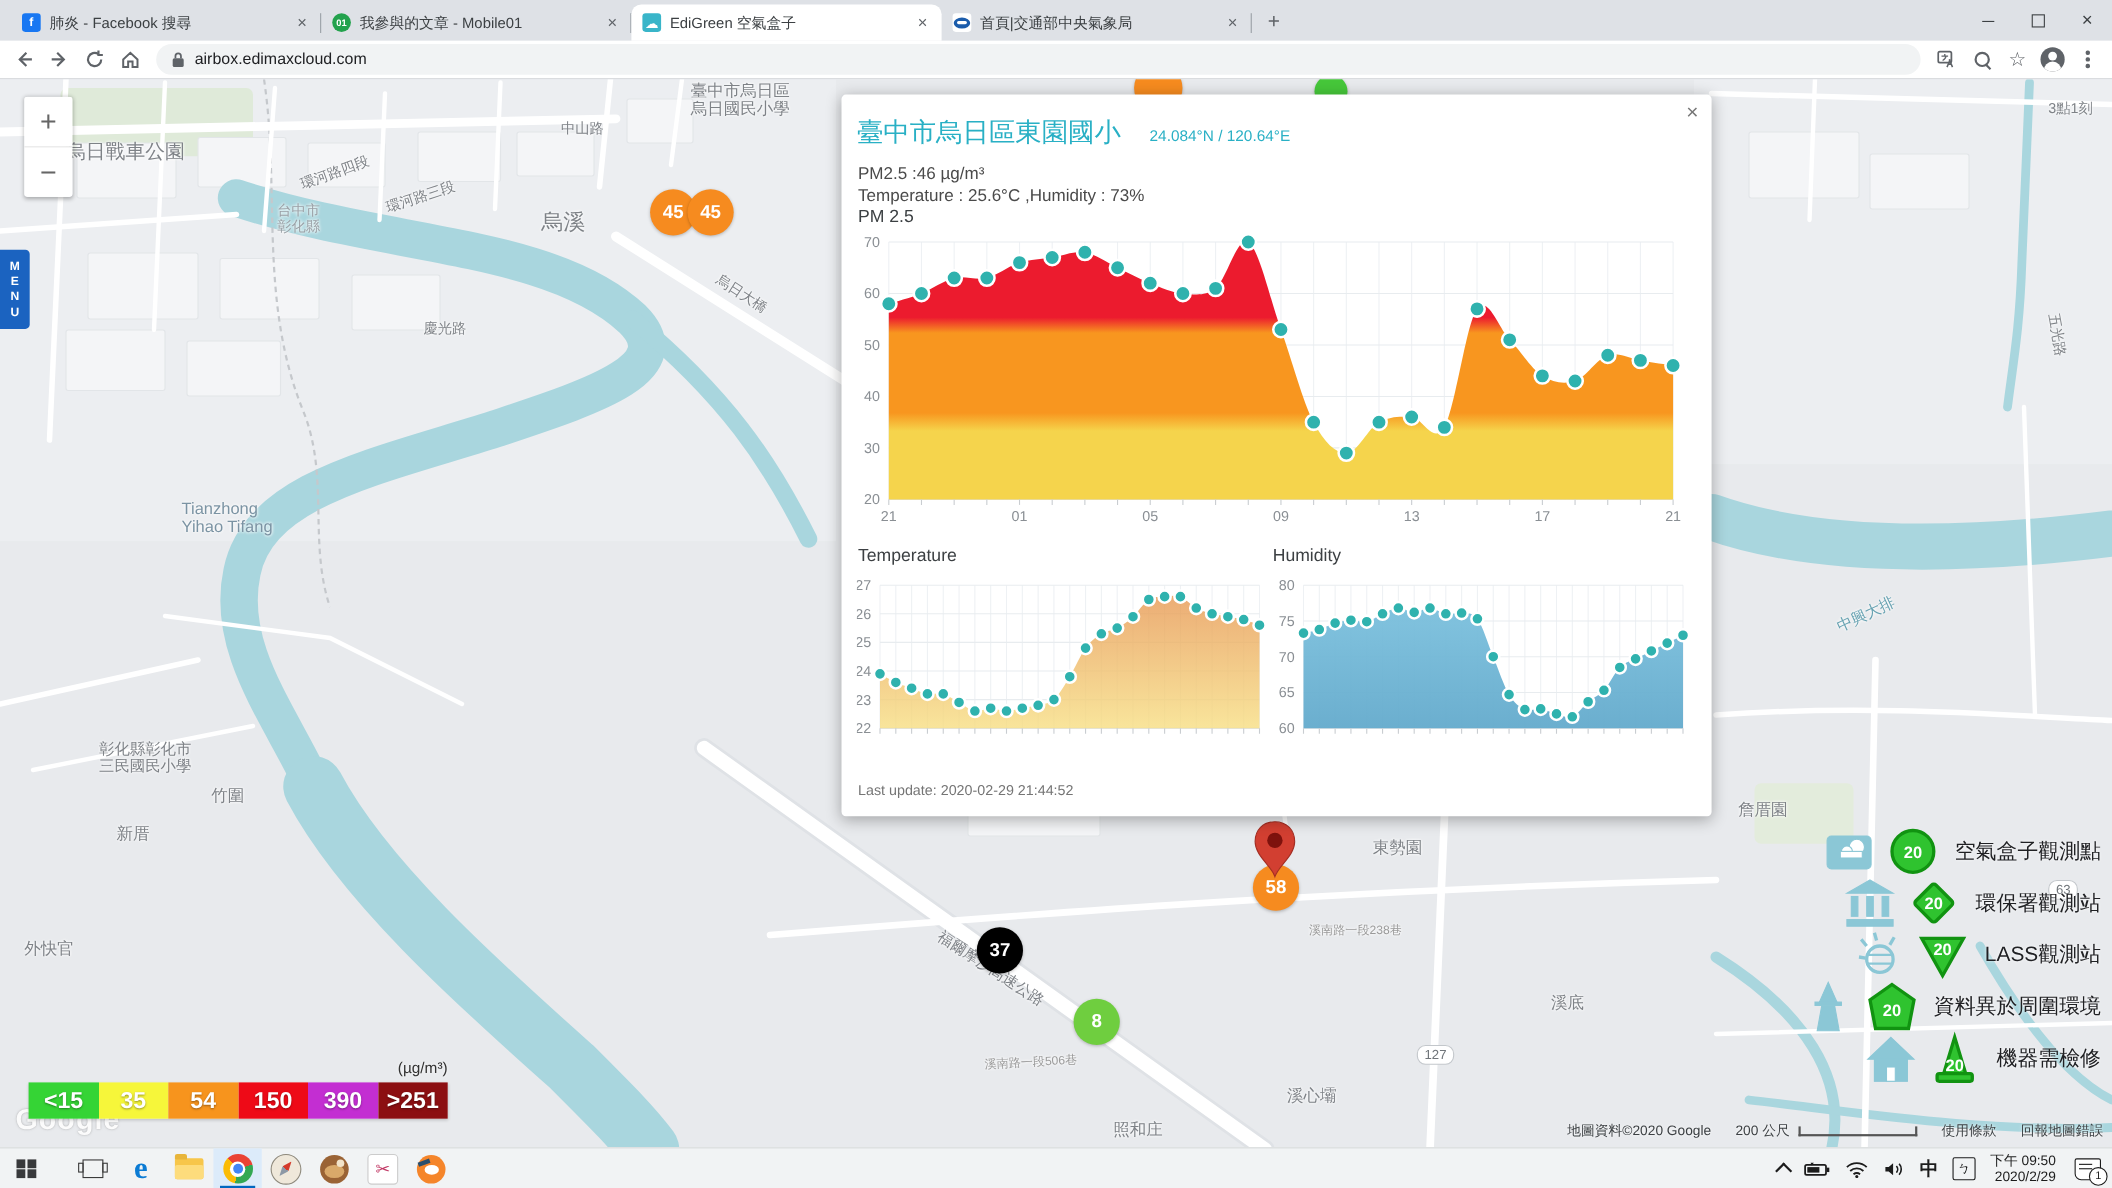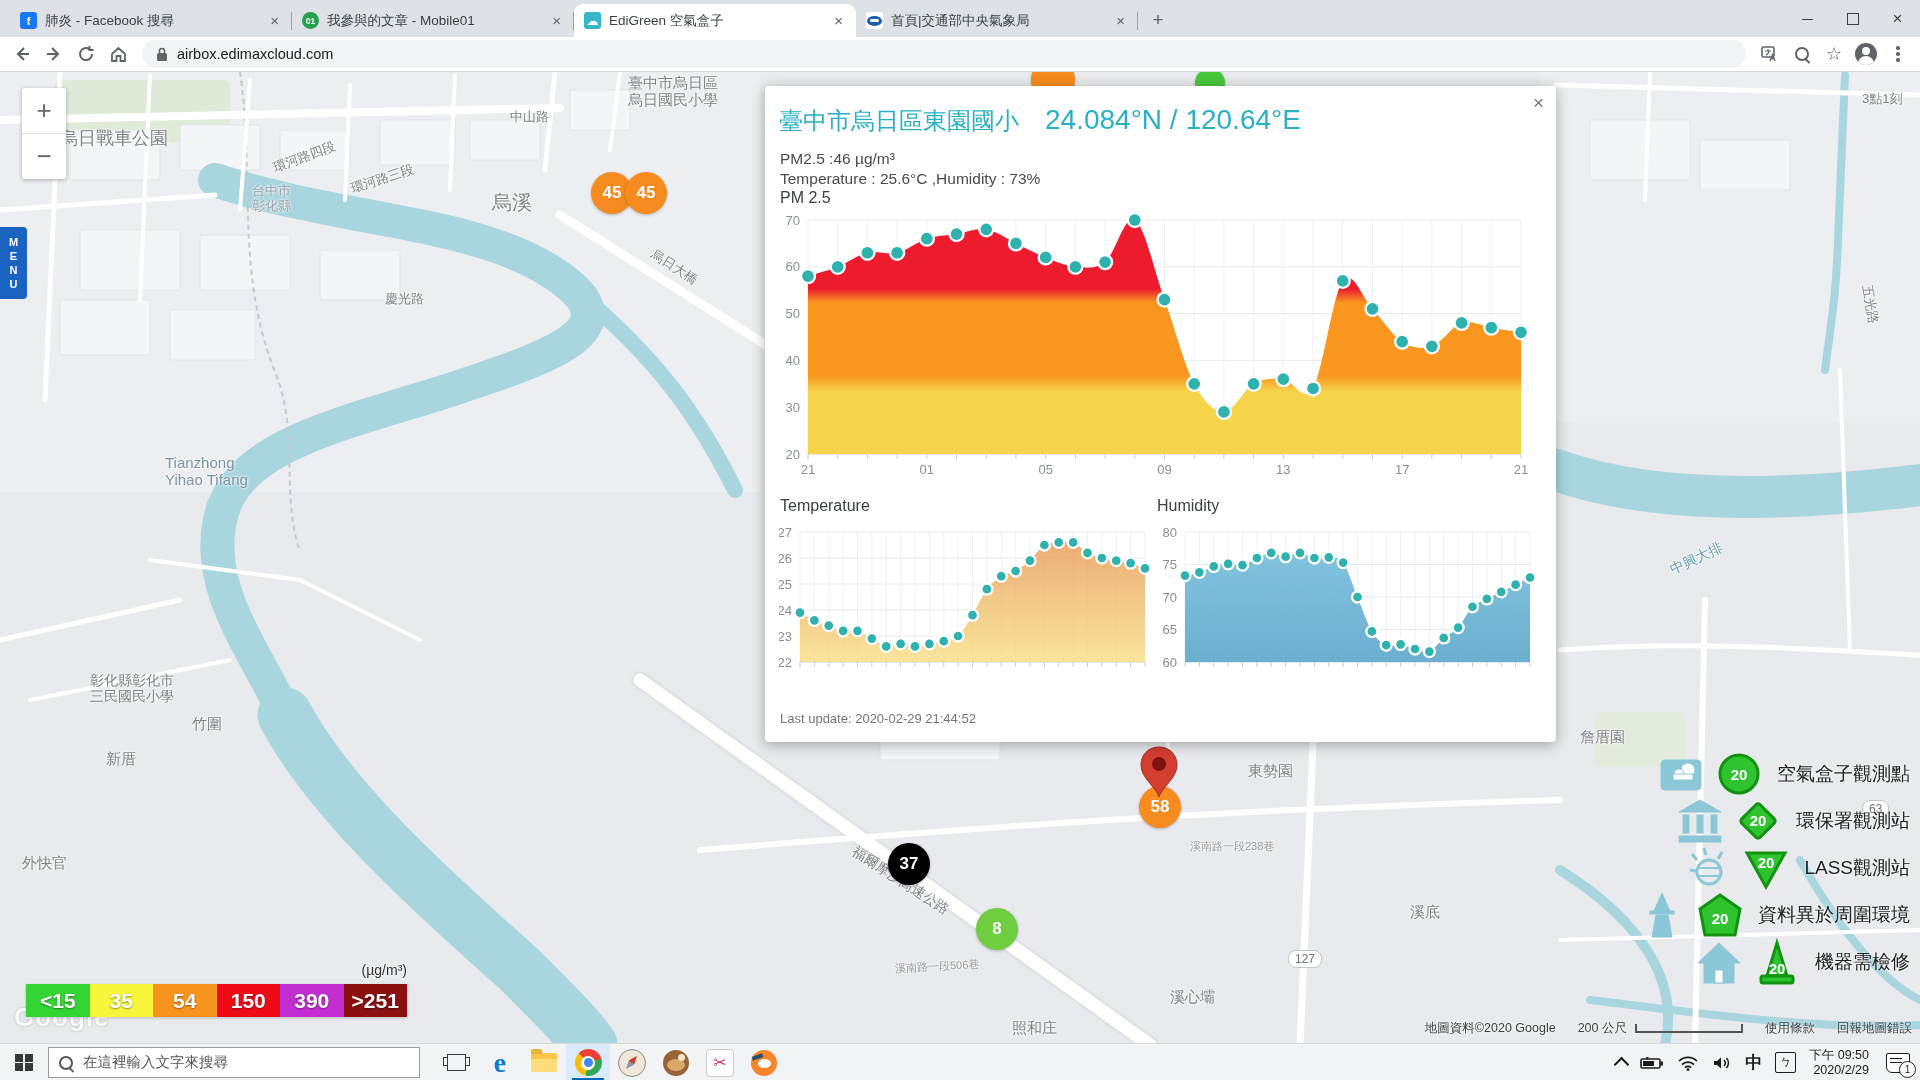--- a/index.html
+++ b/index.html
@@ -44,21 +44,21 @@
   .marker{position:absolute;border-radius:50%;color:#fff;font-weight:bold;font-size:17px;display:flex;align-items:center;justify-content:center;box-shadow:0 1px 3px rgba(0,0,0,.25);z-index:40;}
   
   #zoomctl{position:absolute;left:22px;top:16px;width:44px;z-index:45;box-shadow:0 1px 4px rgba(0,0,0,.3);border-radius:3px;overflow:hidden;}
   .zoombtn{width:44px;height:45px;background:#fff;color:#666;font-size:26px;display:flex;align-items:center;justify-content:center;}
   #zoomctl .zoombtn+.zoombtn{border-top:1px solid #e6e6e6;}
   #menubtn{position:absolute;left:0;top:155px;width:27px;padding:8px 0;background:#1b63c0;color:#fff;z-index:45;border-radius:0 4px 4px 0;text-align:center;font-size:11px;font-weight:bold;line-height:14px;}
   
   #popup{position:absolute;left:765px;top:14px;width:791px;height:656px;background:#fff;border-radius:4px;box-shadow:0 3px 14px rgba(0,0,0,.3);z-index:50;}
   #popup-close{position:absolute;right:12px;top:6px;font-size:19px;color:#777;z-index:5;}
   #popup-title{position:absolute;left:14px;top:18px;font-size:24px;color:#29b0c5;white-space:nowrap;}
-  #popup-coords{margin-left:26px;font-size:28px;}
+  #popup-coords{margin-left:26px;font-size:14px;}
   .infoline{position:absolute;left:15px;color:#4a4a4a;font-size:15.5px;white-space:nowrap;}
   #pm-label{position:absolute;left:15px;top:103px;color:#3c4043;font-size:16px;}
   .minihead{position:absolute;top:411px;color:#3c4043;font-size:16px;}
   #lastupdate{position:absolute;left:15px;top:625px;color:#757575;font-size:13px;}
   
   #legend{position:absolute;right:10px;top:676px;z-index:45;}
   .legrow{position:absolute;display:flex;align-items:center;height:52px;}
   .legrow .bicon{width:52px;height:52px;margin-right:8px;}
   .legrow .gmark{width:48px;height:48px;margin-right:14px;}
   .leglabel{font-size:19px;color:#202124;font-weight:500;white-space:nowrap;text-shadow:0 0 3px #fff;}
@@ -776,24 +776,20 @@
 
   <div id="taskbar">
     <div id="startbtn">
         <span class="winlogo">
           <i></i>
           <i></i>
           <i></i>
           <i></i>
         </span>
       </div>
-    <div id="tsearch">
-      <span class="lens" style="border-color:#555;"></span>
-      <span>在這裡輸入文字來搜尋</span>
-    </div>
     <div class="tbicon" style="margin-left:14px;">
         <span class="taskview"></span>
       </div>
     <div class="tbicon">
         <span class="edge-e">e</span>
       </div>
     <div class="tbicon">
         <span class="folder"></span>
       </div>
     <div class="tbicon active">

